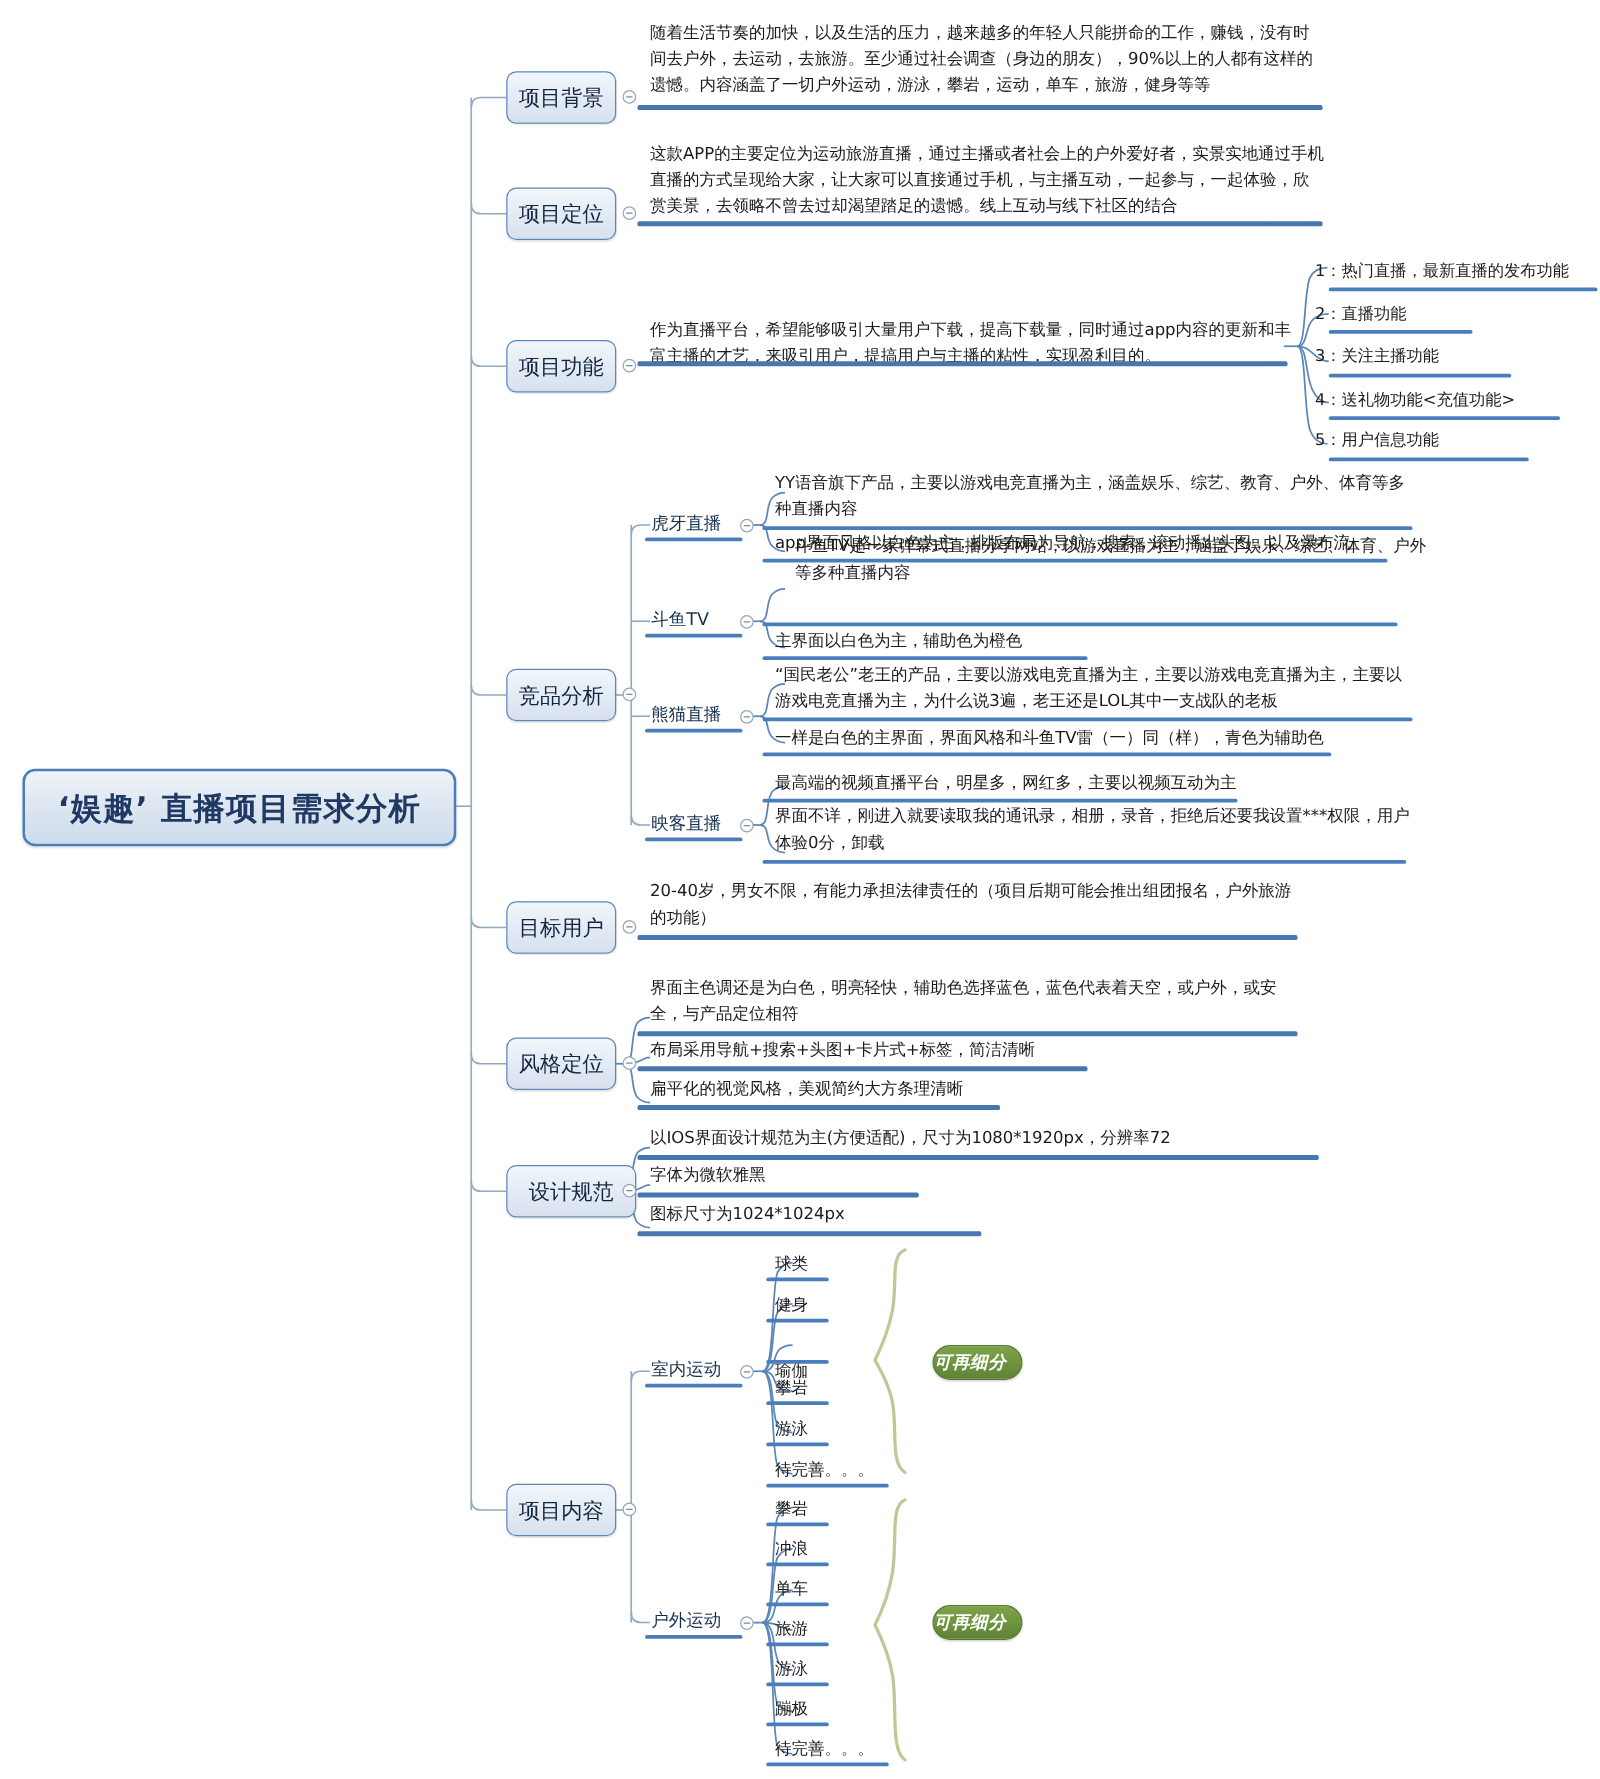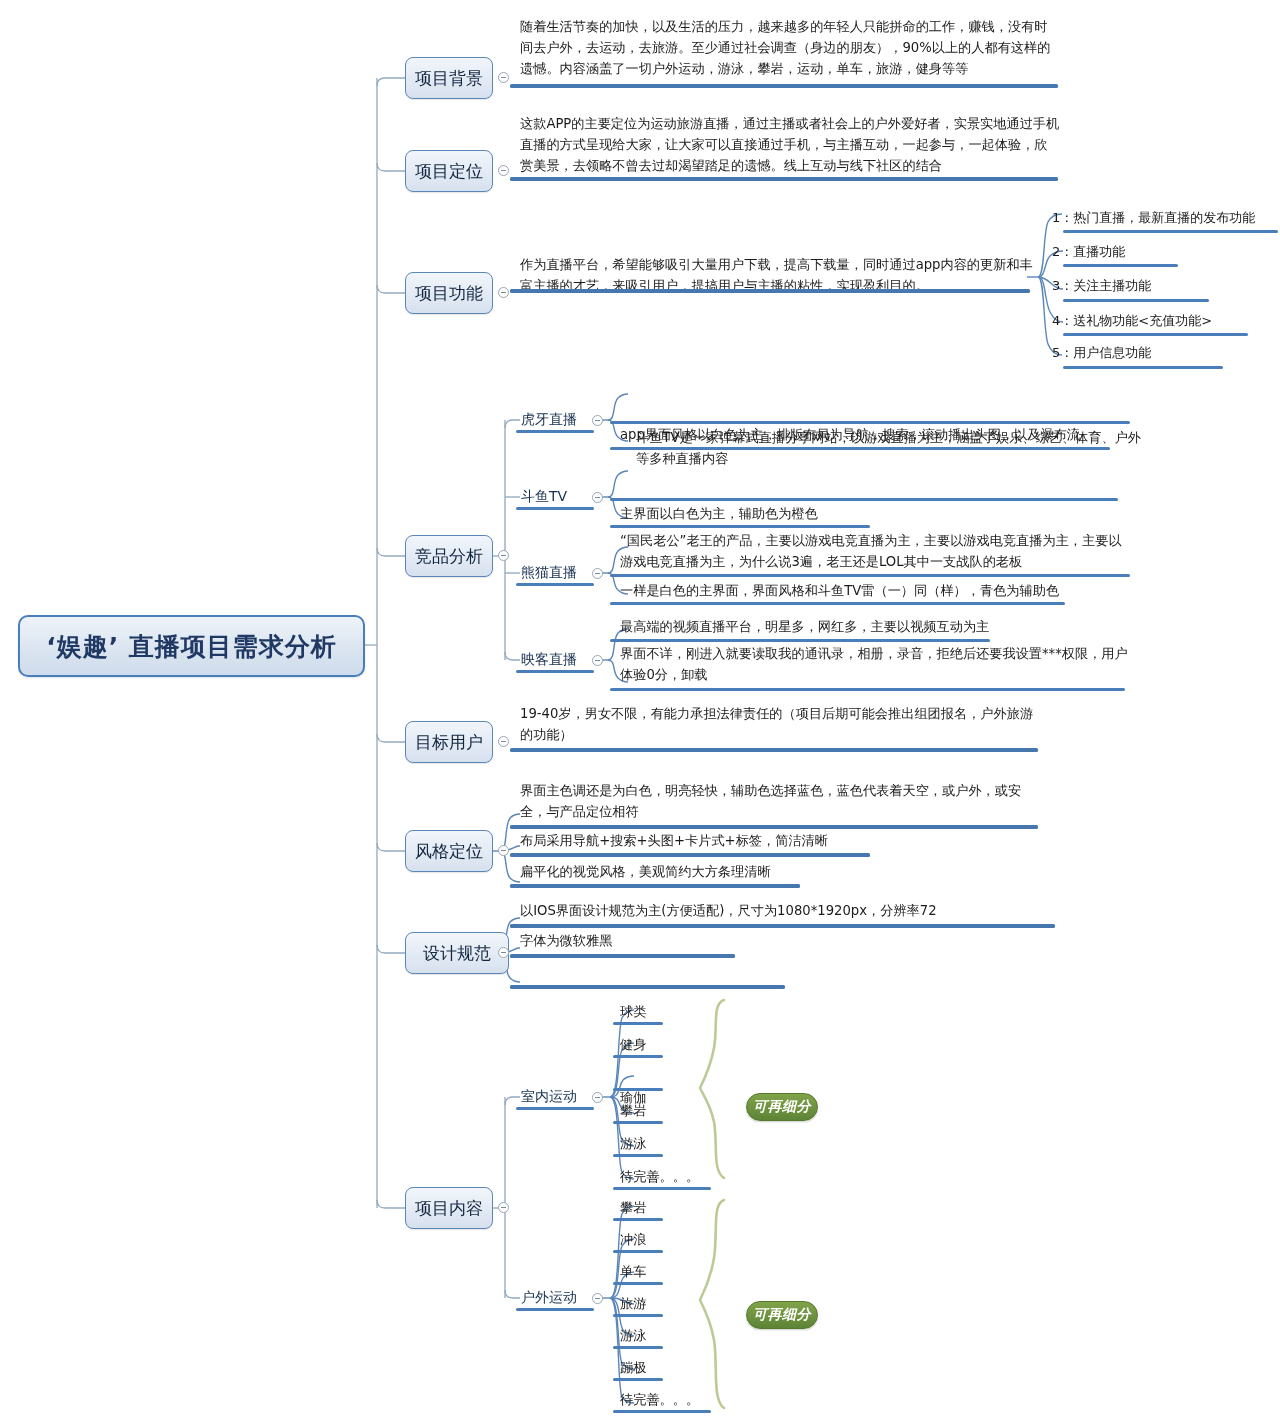--- a/index.html
+++ b/index.html
@@ -73,23 +73,22 @@
     content:"";position:absolute;left:2px;top:4px;width:5px;height:1px;
     background:#7d8a97;
   }
 
   
   .badge{
     position:absolute;box-sizing:border-box;
     background:linear-gradient(180deg,#7fa349 0%,#6f9440 50%,#5e8336 100%);
     border:1px solid #56792f;
     border-radius:14px;
-    display:flex;align-items:center;justify-content:center;
+    display:flex;align-items:center;
     box-shadow:0 1px 2px rgba(0,0,0,.20);
-    margin-top:17px;
   }
   .badge .t{
     color:#ffffff;font-style:italic;font-weight:bold;font-size:14px;
     white-space:nowrap;letter-spacing:.5px;
   }
 </style>
 </head>
 <body>
 
 <div id="canvas">
@@ -258,20 +257,21 @@
 
   <div class="leaf small" style="left:1052px;top:311px;width:226px;">4：送礼物功能&lt;充值功能&gt;</div>
   <div class="bar" style="left:1063px;top:333px;width:185px;"></div>
 
   <div class="leaf small" style="left:1052px;top:343px;width:226px;">5：用户信息功能</div>
   <div class="bar" style="left:1063px;top:366px;width:160px;"></div>
 
   <div class="sub-label" style="left:521px;top:410px;">虎牙直播</div>
   <div class="bar" style="left:516px;top:430px;width:78px;"></div>
   <div class="toggle" style="left:592px;top:415px;"></div>
+  <div class="leaf" style="left:620px;top:376px;width:512px;">YY语音旗下产品，主要以游戏电竞直播为主，涵盖娱乐、综艺、教育、户外、体育等多种直播内容</div>
   <div class="bar" style="left:610px;top:421px;width:520px;"></div>
   <div class="leaf" style="left:620px;top:424px;width:490px;">app界面风格以白色为主，排版布局为导航，搜索，滚动播出头图，以及瀑布流</div>
   <div class="bar" style="left:610px;top:447px;width:500px;"></div>
 
   <div class="sub-label" style="left:521px;top:487px;">斗鱼TV</div>
   <div class="bar" style="left:516px;top:507px;width:78px;"></div>
   <div class="toggle" style="left:592px;top:492px;"></div>
   <div class="leaf" style="left:620px;top:427px;width:512px;margin-left:16px;">斗鱼TV是一家弹幕式直播分享网站，以游戏直播为主，涵盖了娱乐、综艺、体育、户外等多种直播内容</div>
   <div class="bar" style="left:610px;top:498px;width:508px;"></div>
   <div class="leaf" style="left:620px;top:503px;width:400px;">主界面以白色为主，辅助色为橙色</div>
@@ -286,34 +286,35 @@
   <div class="bar" style="left:610px;top:602px;width:455px;"></div>
 
   <div class="sub-label" style="left:521px;top:650px;">映客直播</div>
   <div class="bar" style="left:516px;top:670px;width:78px;"></div>
   <div class="toggle" style="left:592px;top:655px;"></div>
   <div class="leaf" style="left:620px;top:616px;width:512px;">最高端的视频直播平台，明星多，网红多，主要以视频互动为主</div>
   <div class="bar" style="left:610px;top:639px;width:380px;"></div>
   <div class="leaf" style="left:620px;top:643px;width:512px;">界面不详，刚进入就要读取我的通讯录，相册，录音，拒绝后还要我设置***权限，用户体验0分，卸载</div>
   <div class="bar" style="left:610px;top:688px;width:515px;"></div>
 
-  <div class="leaf" style="left:520px;top:703px;width:520px;">19-40岁，男女不限，有能力承担法律责任的（项目后期可能会推出组团报名，户外旅游的功能）</div>
+  <div class="leaf" style="left:520px;top:703px;width:520px;">20-40岁，男女不限，有能力承担法律责任的（项目后期可能会推出组团报名，户外旅游的功能）</div>
   <div class="bar thick" style="left:510px;top:748px;width:528px;"></div>
 
   <div class="leaf" style="left:520px;top:780px;width:518px;">界面主色调还是为白色，明亮轻快，辅助色选择蓝色，蓝色代表着天空，或户外，或安全，与产品定位相符</div>
   <div class="bar thick" style="left:510px;top:825px;width:528px;"></div>
   <div class="leaf" style="left:520px;top:830px;width:420px;">布局采用导航+搜索+头图+卡片式+标签，简洁清晰</div>
   <div class="bar thick" style="left:510px;top:853px;width:360px;"></div>
   <div class="leaf" style="left:520px;top:861px;width:420px;">扁平化的视觉风格，美观简约大方条理清晰</div>
   <div class="bar thick" style="left:510px;top:884px;width:290px;"></div>
 
   <div class="leaf" style="left:520px;top:900px;width:520px;">以IOS界面设计规范为主(方便适配)，尺寸为1080*1920px，分辨率72</div>
   <div class="bar thick" style="left:510px;top:924px;width:545px;"></div>
   <div class="leaf" style="left:520px;top:930px;width:420px;">字体为微软雅黑</div>
   <div class="bar thick" style="left:510px;top:954px;width:225px;"></div>
+  <div class="leaf" style="left:520px;top:961px;width:420px;">图标尺寸为1024*1024px</div>
   <div class="bar thick" style="left:510px;top:985px;width:275px;"></div>
 
   <div class="sub-label" style="left:521px;top:1087px;">室内运动</div>
   <div class="bar" style="left:516px;top:1107px;width:78px;"></div>
   <div class="toggle" style="left:592px;top:1092px;"></div>
 
   <div class="leaf" style="left:620px;top:1001px;width:90px;">球类</div>
   <div class="bar" style="left:613px;top:1022px;width:50px;"></div>
 
   <div class="leaf" style="left:620px;top:1034px;width:90px;">健身</div>

